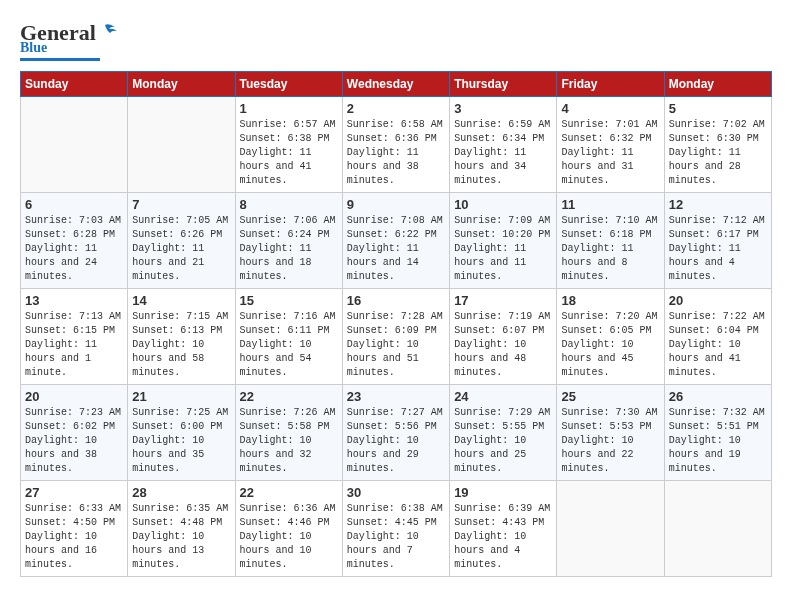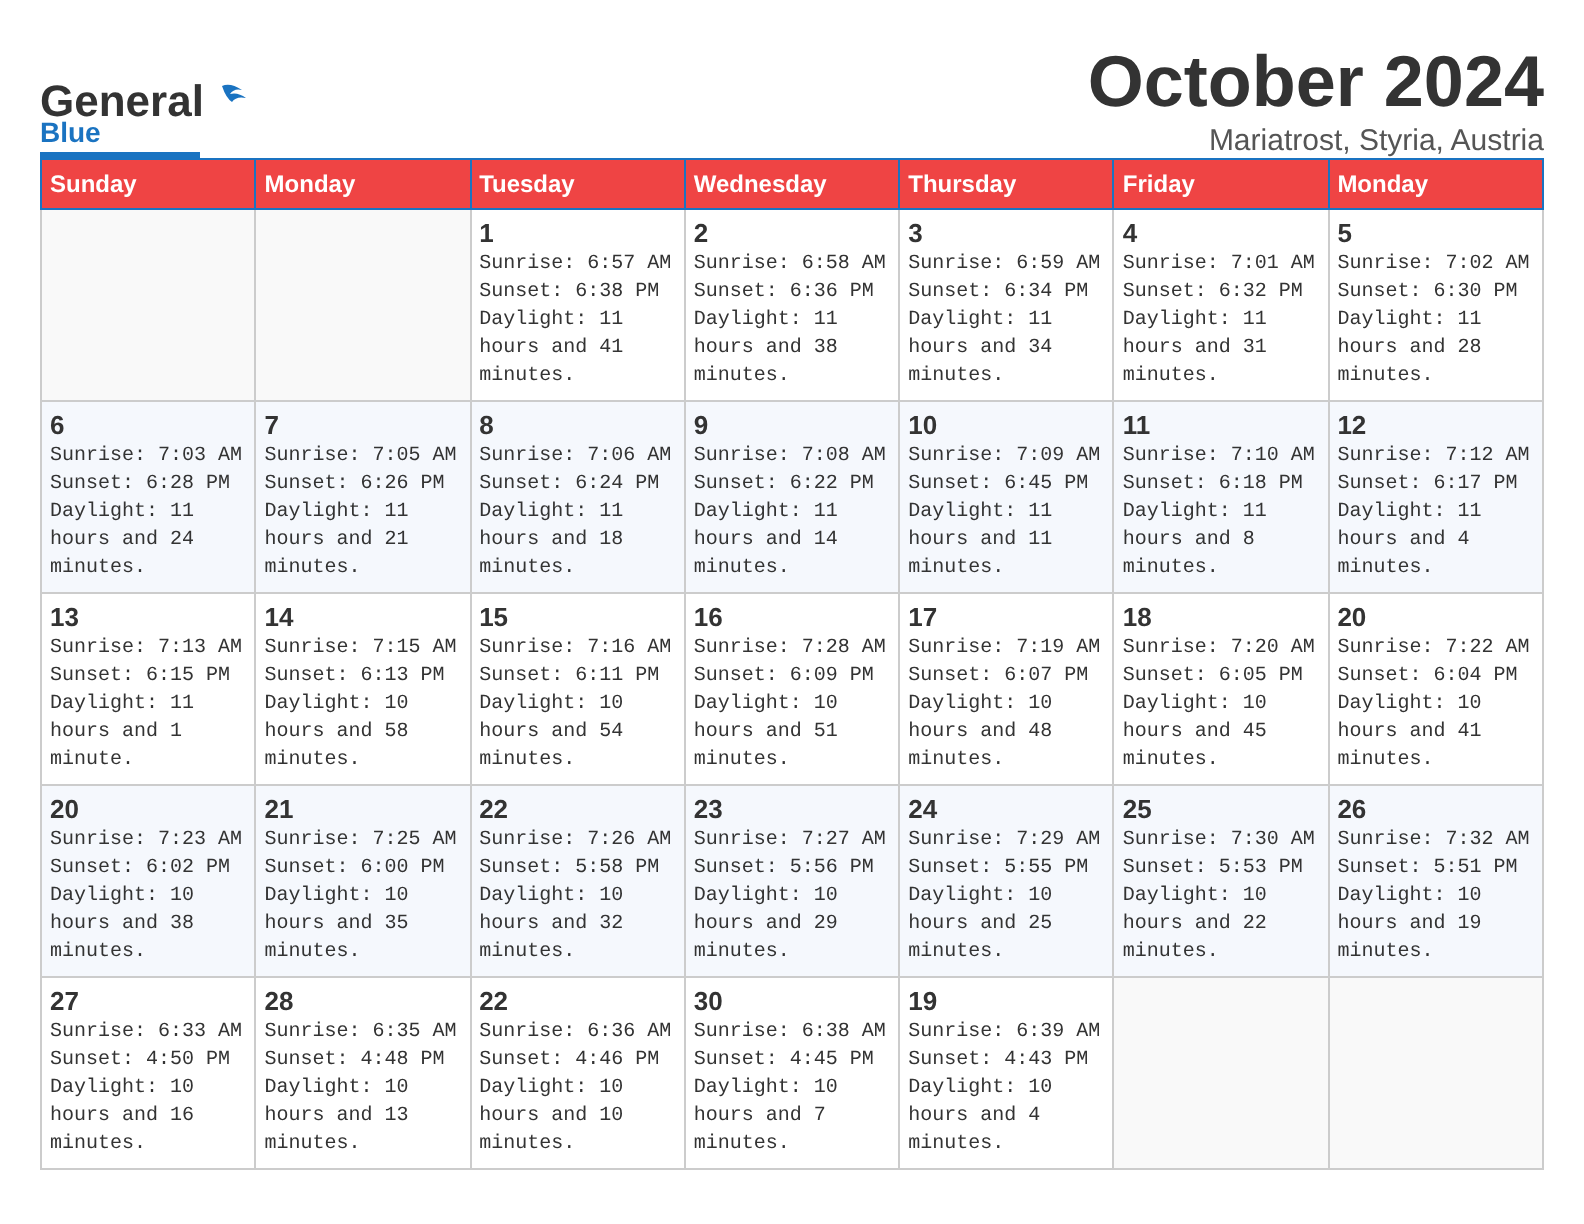--- a/index.html
+++ b/index.html
@@ -6,21 +6,23 @@
     body {
       font-family: Arial, sans-serif;
       background: #fff;
       width: 792px;
       min-height: 612px;
       padding: 20px;
     }
     .header {
       display: flex;
       justify-content: space-between;
-      align-items: flex-end;
+      align-items: flex-start;
+      margin-bottom: 10px;
+      font-family: Liberation Serif, serif;
     }
     .logo {
       display: flex;
       flex-direction: column;
       align-items: flex-start;
     }
     .logo-line {
       width: 80px;
       height: 3px;
       background: #1a73c1;
@@ -37,21 +39,21 @@
     .subtitle {
       font-size: 15px;
       color: #555;
     }
     table {
       width: 100%;
       border-collapse: collapse;
       table-layout: fixed;
     }
     th {
-      background: #ef4444;
+      background: #b91c1c;
       color: #fff;
       font-size: 12px;
       font-weight: bold;
       padding: 5px 4px;
       text-align: left;
       border: 1px solid #1a73c1;
     }
     td {
       vertical-align: top;
       border: 1px solid #ccc;
@@ -96,24 +98,20 @@
   <div class="logo">
     <div style="display:flex; align-items:center;">
       <span style="font-size:22px; font-weight:bold; color:#333;">General</span>
       <svg width="20" height="16" viewBox="0 0 20 16" style="margin-left:1px; margin-top:-4px;">
         <path d="M8 2 Q12 0 18 4 Q14 3 12 6 Q16 5 20 8 Q15 7 13 10 Q10 8 8 2Z" fill="#1a73c1"></path>
       </svg>
     </div>
     <div style="font-size:14px; font-weight:bold; color:#1a73c1; margin-top:-6px;">Blue</div>
     <div class="logo-line"></div>
   </div>
-  <div class="title-block">
-    <div class="month-title">October 2024</div>
-    <div class="subtitle">Mariatrost, Styria, Austria</div>
-  </div>
 </div>
 
 <table>
   <thead>
     <tr>
     <th>Sunday</th>
         <th>Monday</th>
         <th>Tuesday</th>
         <th>Wednesday</th>
         <th>Thursday</th>
@@ -177,21 +175,21 @@
         </td>
         <td>
           <span class="day-number">9</span>
           <div class="day-info">Sunrise: 7:08 AM
 Sunset: 6:22 PM
 Daylight: 11 hours and 14 minutes.</div>
         </td>
         <td>
           <span class="day-number">10</span>
           <div class="day-info">Sunrise: 7:09 AM
-Sunset: 6:45 PM
+Sunset: 10:20 PM
 Daylight: 11 hours and 11 minutes.</div>
         </td>
         <td>
           <span class="day-number">11</span>
           <div class="day-info">Sunrise: 7:10 AM
 Sunset: 6:18 PM
 Daylight: 11 hours and 8 minutes.</div>
         </td>
         <td>
           <span class="day-number">12</span>

